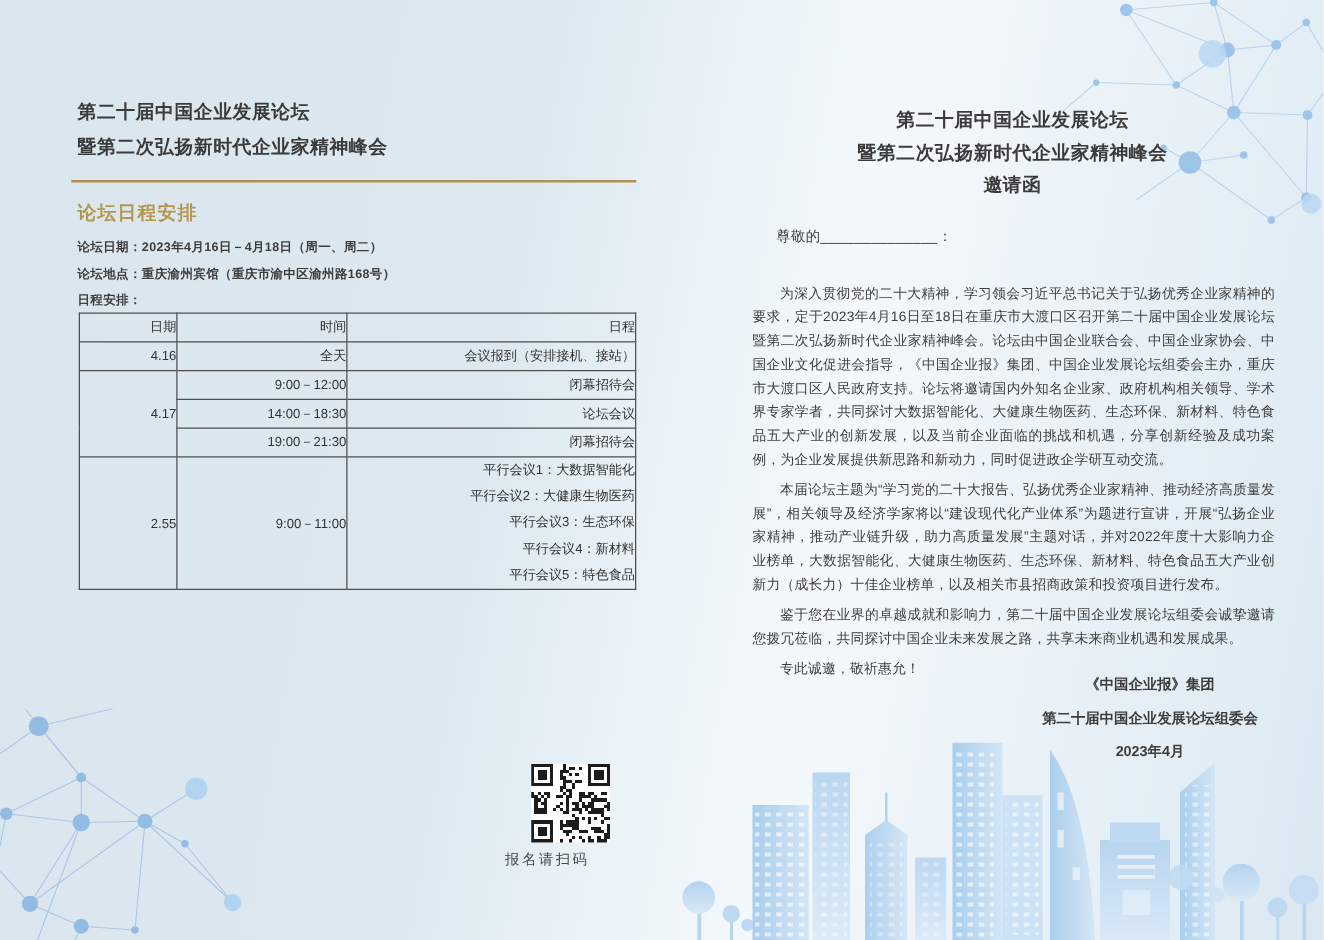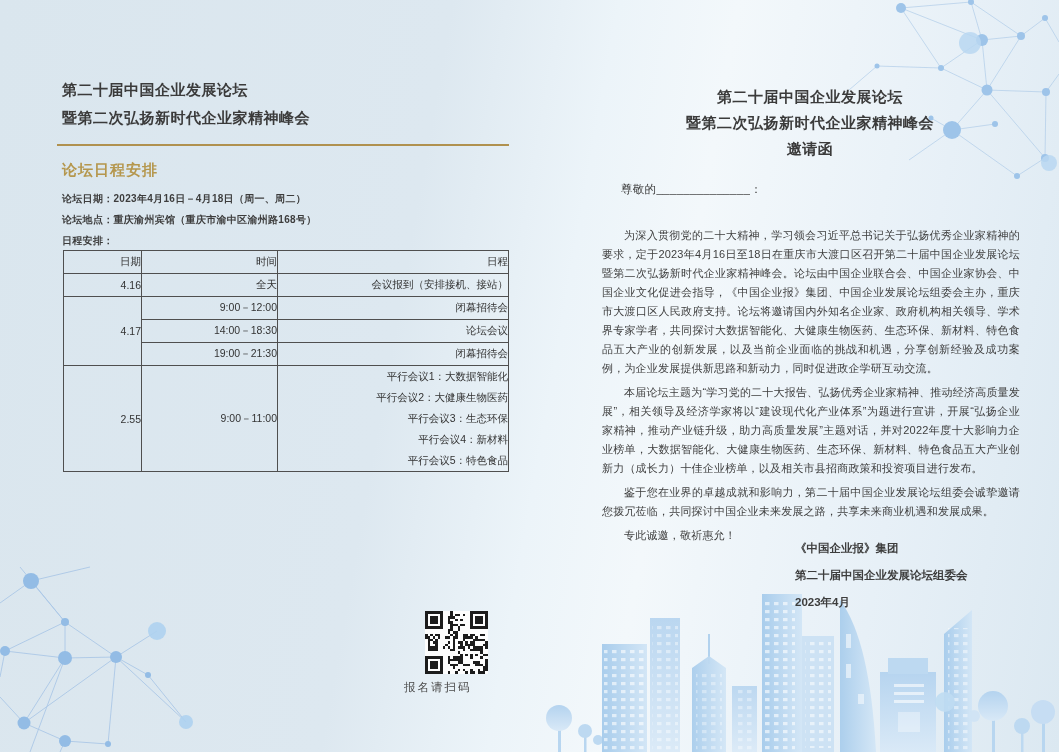--- a/index.html
+++ b/index.html
@@ -28,21 +28,21 @@
 
   .qr-wrap{left:425px;top:611px;width:63px;height:63px;}
   .qr-wrap svg{width:63px;height:63px;display:block;}
   .qr-caption{left:404px;top:680px;width:106px;text-align:left;font-size:11.5px;color:#4a4a4a;letter-spacing:2px;}
 
   
   .r-title{left:597px;top:84px;width:426px;text-align:center;font-size:15px;font-weight:bold;color:#3b3b3b;line-height:26px;letter-spacing:.5px;}
   .r-salutation{left:621px;top:182px;font-size:11.5px;font-weight:normal;color:#3d3d3d;letter-spacing:.3px;}
   .r-body{left:597px;top:221px;width:428px;font-size:11px;color:#3e3e3e;line-height:19px;text-align:justify;letter-spacing:.2px;}
   .r-body p{margin:5px;text-indent:2em;}
-  .r-signoff{left:795px;top:535px;width:250px;text-align:left;font-size:11.5px;font-weight:bold;color:#3d3d3d;line-height:27px;}
+  .r-signoff{left:795px;top:535px;width:250px;text-align:center;font-size:11.5px;font-weight:bold;color:#3d3d3d;line-height:27px;}
 
   
   #net-tr{right:0;top:0;}
   #net-bl{left:0;top:537px;}
   #skyline{left:540px;bottom:0;}
 </style>
 </head>
 <body>
 
 <div id="page">

